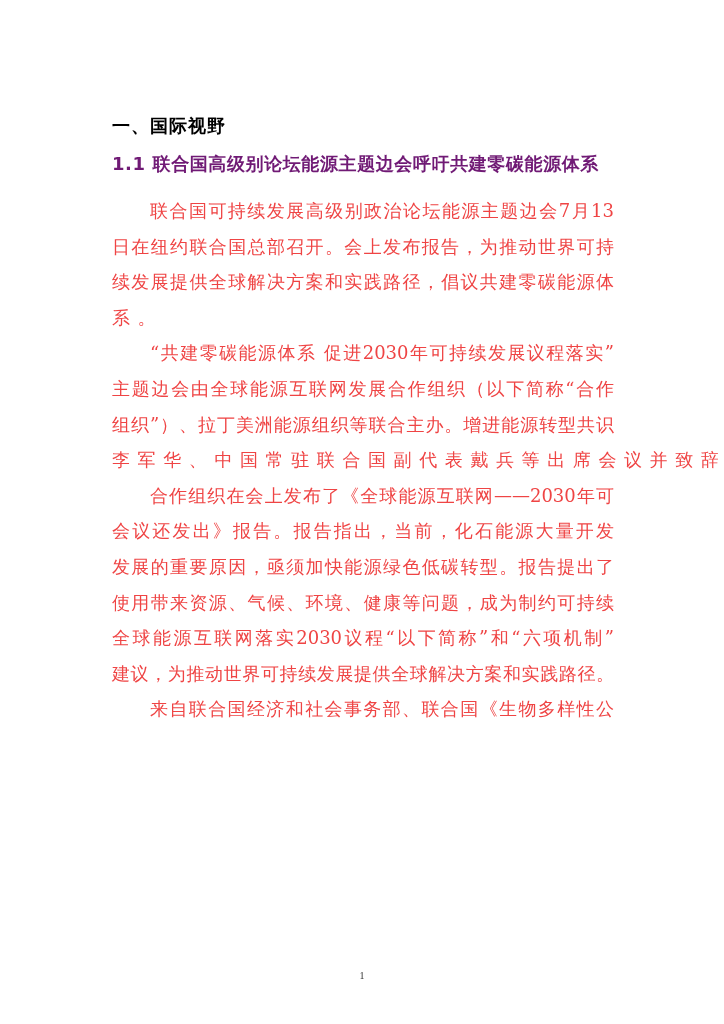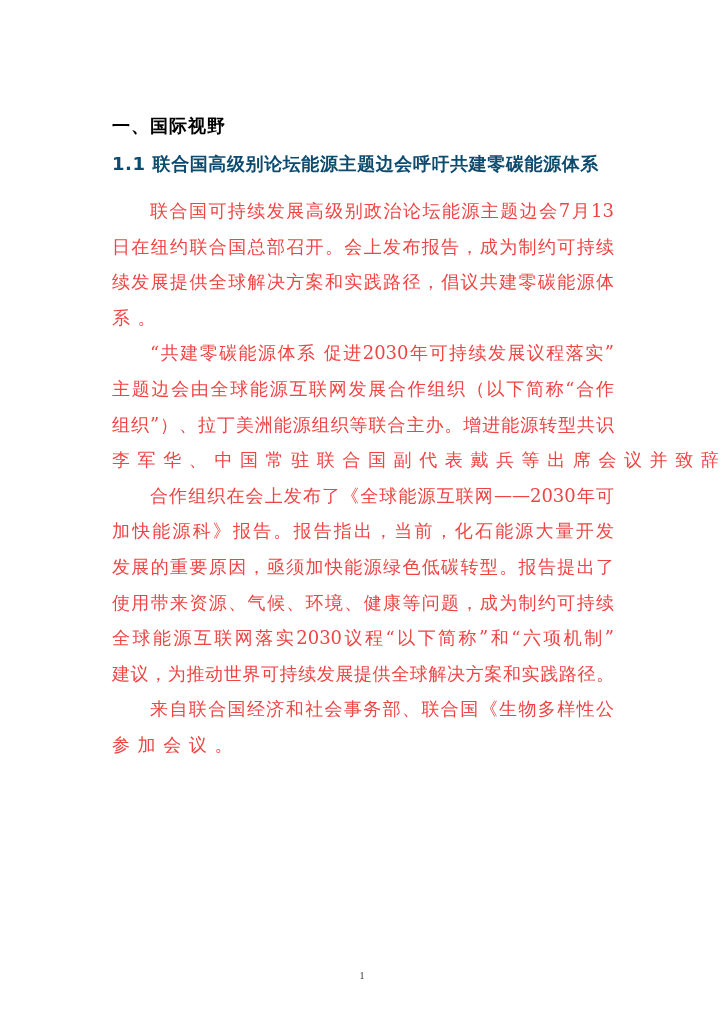--- a/index.html
+++ b/index.html
@@ -2,62 +2,61 @@
 <html><head>
 <meta charset="utf-8">
 <style>
   html, body { margin: 0; padding: 0; background: #ffffff; }
   body { width: 724px; height: 1024px; position: relative; overflow: hidden;
          font-family: "DejaVu Serif", "Liberation Serif", serif; color: #111; }
   .page { position: absolute; left: 0; top: 0; width: 724px; height: 1024px; background: #fff; margin-top: 20px; }
   .h1 { position: absolute; left: 112px; top: 94px; font-family: "DejaVu Sans", "Liberation Sans", sans-serif;
         font-weight: bold; font-size: 18px; line-height: 24px; letter-spacing: 1px; color: #000; }
   .h2 { position: absolute; left: 112px; top: 132px; font-family: "DejaVu Sans", "Liberation Sans", sans-serif;
-        font-weight: bold; font-size: 18px; line-height: 24px; letter-spacing: 0.6px; color: #0c4a6e; white-space: nowrap; }
+        font-weight: bold; font-size: 18px; line-height: 24px; letter-spacing: 0.6px; color: #701a75; white-space: nowrap; }
   .body { position: absolute; left: 112px; top: 173px; width: 502px; }
   .line { display: block; height: 35.6px; line-height: 35.6px; font-size: 18px; white-space: nowrap;
           text-align: justify; text-align-last: justify; letter-spacing: 0; color: #ef4444; }
   .line.last { text-align-last: left; letter-spacing: 7.6px; }
   .line.indent { padding-left: 38px; }
   .pagenum { position: absolute; left: 0; width: 724px; top: 950px; text-align: center;
              font-size: 10px; color: #333; font-family: "Liberation Serif", serif; }
 </style>
 </head>
 <body>
 
 <div class="page">
   <div class="h1">一、国际视野</div>
   <div class="h2">1.1  联合国高级别论坛能源主题边会呼吁共建零碳能源体系</div>
 
   <div class="body">
 
     <div>
       <span class="line indent">联合国可持续发展高级别政治论坛能源主题边会7月13</span>
-      <span class="line">日在纽约联合国总部召开。会上发布报告，成为制约可持续</span>
+      <span class="line">日在纽约联合国总部召开。会上发布报告，为推动世界可持</span>
       <span class="line">续发展提供全球解决方案和实践路径，倡议共建零碳能源体</span>
       <span class="line last">系。</span>
     </div>
 
     <div>
       <span class="line indent">“共建零碳能源体系 促进2030年可持续发展议程落实”</span>
       <span class="line">主题边会由全球能源互联网发展合作组织（以下简称“合作</span>
       <span class="line">组织”）、拉丁美洲能源组织等联合主办。增进能源转型共识</span>
       <span class="line last">李军华、中国常驻联合国副代表戴兵等出席会议并致辞。</span>
     </div>
 
     <div>
       <span class="line indent">合作组织在会上发布了《全球能源互联网——2030年可</span>
-      <span class="line">加快能源科》报告。报告指出，当前，化石能源大量开发</span>
+      <span class="line">会议还发出》报告。报告指出，当前，化石能源大量开发</span>
       <span class="line">发展的重要原因，亟须加快能源绿色低碳转型。报告提出了</span>
       <span class="line">使用带来资源、气候、环境、健康等问题，成为制约可持续</span>
       <span class="line">全球能源互联网落实2030议程“以下简称”和“六项机制”</span>
       <span class="line">建议，为推动世界可持续发展提供全球解决方案和实践路径。</span>
     </div>
 
 
     <div>
       <span class="line indent">来自联合国经济和社会事务部、联合国《生物多样性公</span>
-      <span class="line last">参加会议。</span>
     </div>
   </div>
 
   <div class="pagenum">1</div>
 </div>
 
 </body></html>

